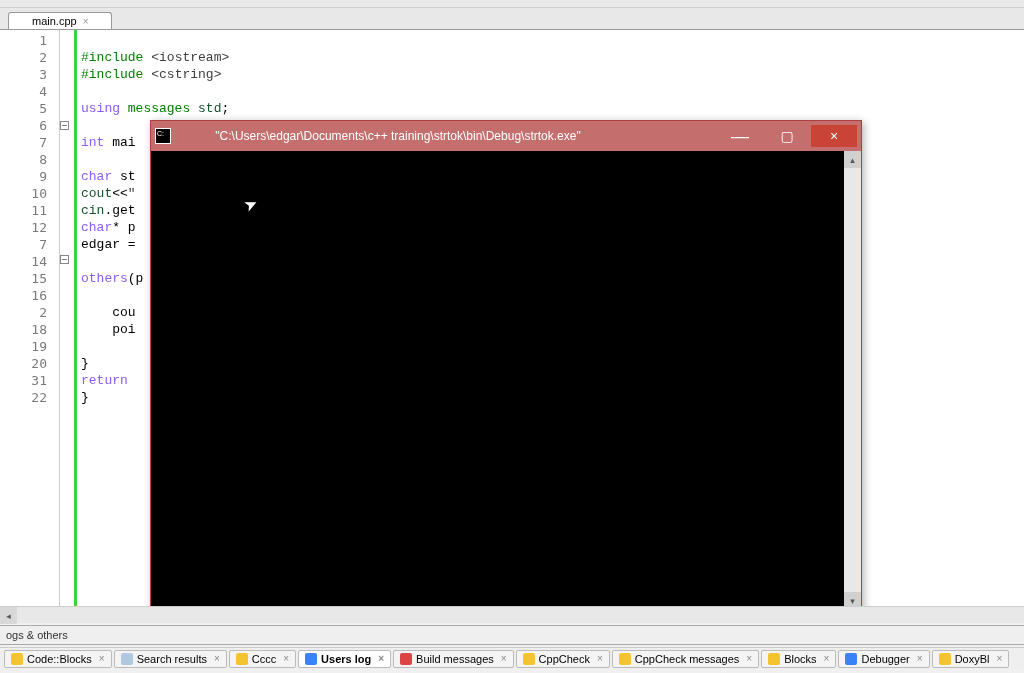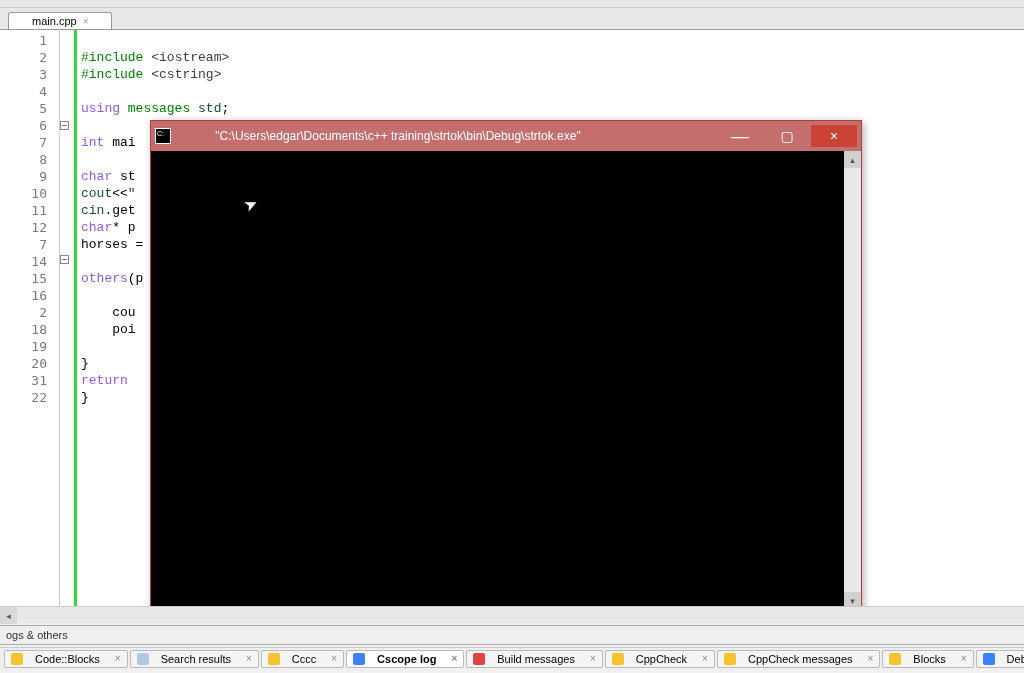--- a/index.html
+++ b/index.html
@@ -251,21 +251,21 @@
       background: #efefef;
       display: flex;
       align-items: center;
       padding: 0 4px;
       gap: 0;
       border-top: 1px solid #ccc;
     }
     .btab {
       display: flex;
       align-items: center;
-      gap: 12px;
+      gap: 4px;
       padding: 2px 6px;
       font-size: 11px;
       border: 1px solid #bbb;
       background: #f4f4f4;
       cursor: pointer;
       border-radius: 2px;
       margin-right: 2px;
       white-space: nowrap;
     }
     .btab.active { background: #fff; font-weight: bold; }
@@ -334,21 +334,21 @@
 <span class="k-green">#include</span><span class="str"> &lt;cstring&gt;</span>
 <span></span>
 <span class="k-blue">using</span><span class="k-green"> messages </span><span class="k-teal">std</span><span>;</span>
 <span></span>
 <span class="k-blue">int</span><span> mai</span>
 <span></span>
 <span class="k-blue">char</span><span> st</span>
 <span class="k-teal">cout</span><span>&lt;&lt;</span><span class="str">"</span>
 <span class="k-teal">cin</span><span>.get</span>
 <span class="k-blue">char</span><span>* p</span>
-<span>horses =</span>
+<span>edgar =</span>
 <span></span>
 <span class="k-blue">others</span><span>(p</span>
 <span></span>
 <span>    cou</span>
 <span>    poi</span>
 <span></span>
 <span>}</span>
 <span class="k-blue">return</span>
 <span>}</span>
 <span></span>
@@ -392,21 +392,21 @@
       <span>Search results</span>
       <span class="bx">×</span>
     </div>
     <div class="btab">
       <span class="bicon icon-yellow"></span>
       <span>Cccc</span>
       <span class="bx">×</span>
     </div>
     <div class="btab active">
       <span class="bicon icon-blue"></span>
-      <span>Cscope log</span>
+      <span>Users log</span>
       <span class="bx">×</span>
     </div>
     <div class="btab">
       <span class="bicon icon-red"></span>
       <span>Build messages</span>
       <span class="bx">×</span>
     </div>
     <div class="btab">
       <span class="bicon icon-yellow"></span>
       <span>CppCheck</span>

